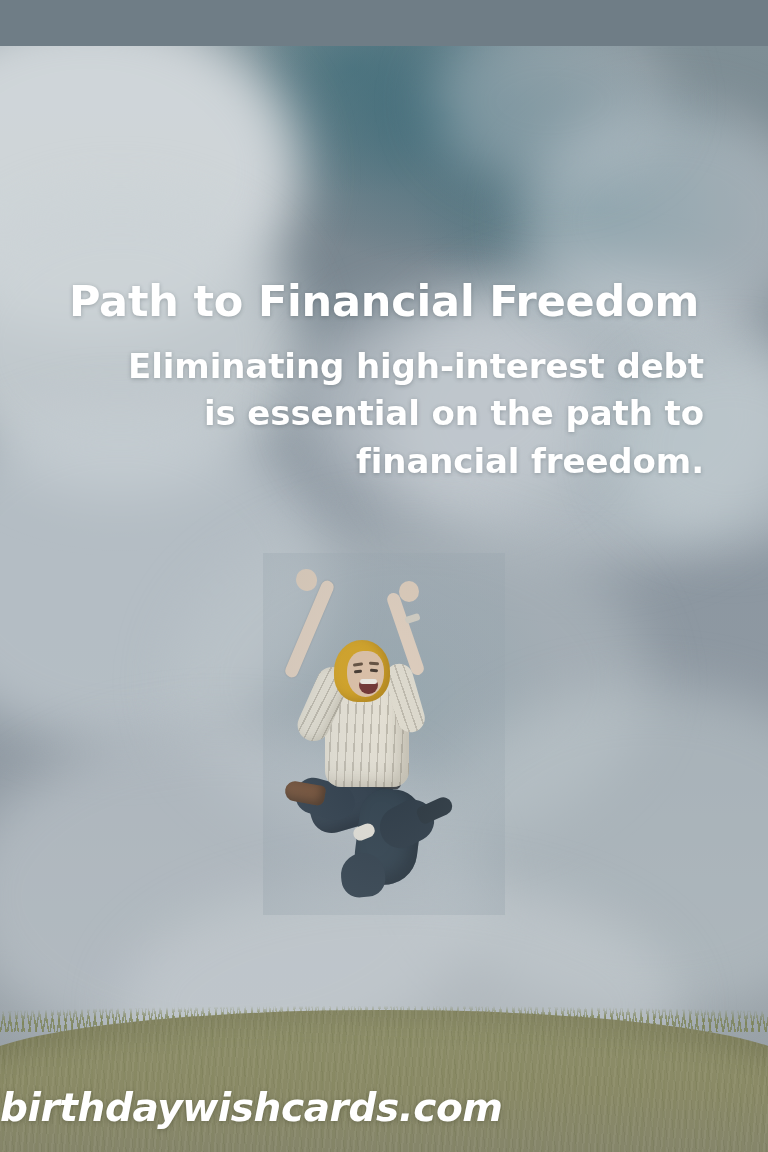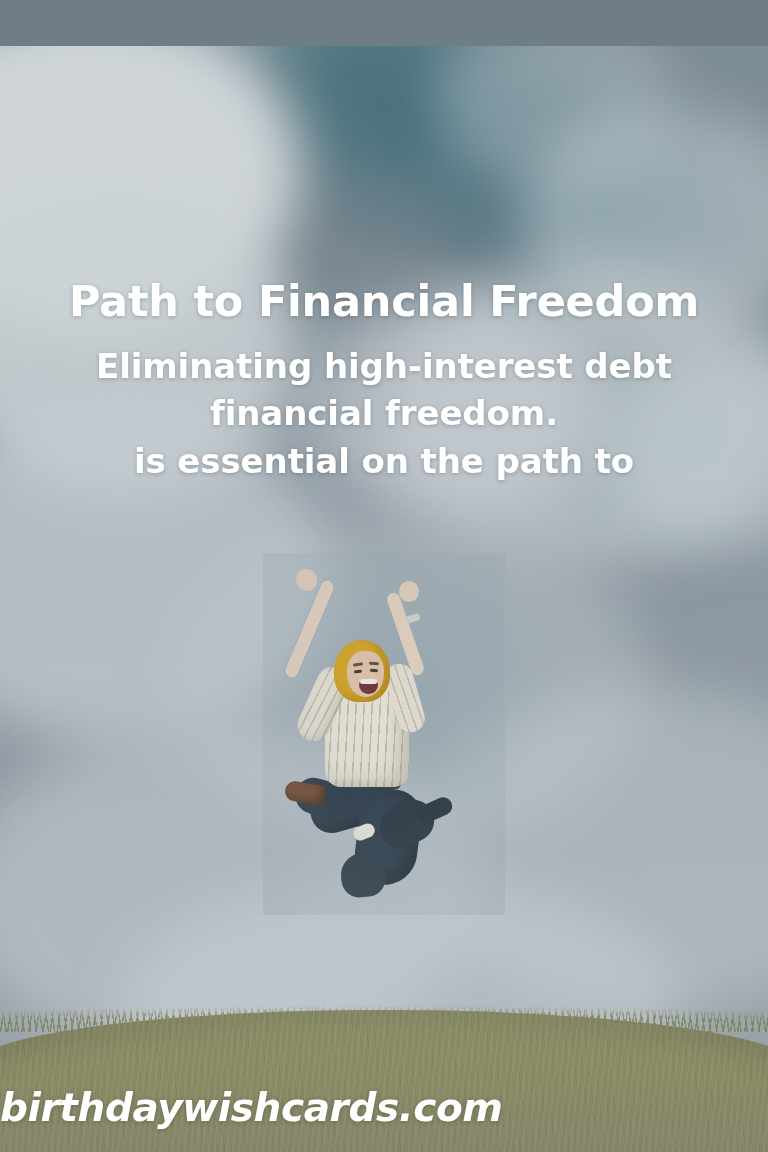--- a/index.html
+++ b/index.html
@@ -119,21 +119,21 @@
     background:radial-gradient(ellipse at 50% 45%, rgba(150,163,172,.10) 0%, rgba(150,163,172,.26) 72%, rgba(150,163,172,.34) 100%);
     pointer-events:none;}
 
   
   .text-block{position:absolute;left:0;top:0;width:768px;text-align:center;}
   .title{position:absolute;left:0;top:232px;width:768px;
     font-size:43px;font-weight:bold;color:#ffffff;letter-spacing:-0.2px;
     line-height:1.08;text-shadow:0 1px 4px rgba(40,52,60,.30);}
   .subtitle{position:absolute;left:64px;top:297px;width:640px;
     font-size:34px;font-weight:bold;color:#ffffff;line-height:1.39;
-    letter-spacing:-0.1px;text-shadow:0 1px 4px rgba(40,52,60,.30);}
+    letter-spacing:-0.1px;text-shadow:0 1px 4px rgba(40,52,60,.30);text-align:right;}
   .subtitle .ln{display:block;}
   .watermark{position:absolute;left:0;top:1039px;width:768px;
     font-size:39px;font-weight:bold;color:#ffffff;letter-spacing:-0.4px;
     text-shadow:0 1px 5px rgba(50,52,30,.35);font-style:italic;}
 </style>
 </head>
 <body>
 
 <div class="card">
 
@@ -187,20 +187,20 @@
 
   <div class="grass-fringe"></div>
   <div class="ground">
     <div class="ground-tex"></div>
   </div>
 
   <div class="text-block">
     <div class="title">Path to Financial Freedom</div>
     <div class="subtitle">
       <span class="ln">Eliminating high-interest debt</span>
+      <span class="ln">is essential on the path to</span>
       <span class="ln">financial freedom.</span>
-      <span class="ln">is essential on the path to</span>
     </div>
   </div>
 
   <div class="watermark">birthdaywishcards.com</div>
 
 </div>
 
 </body></html>

